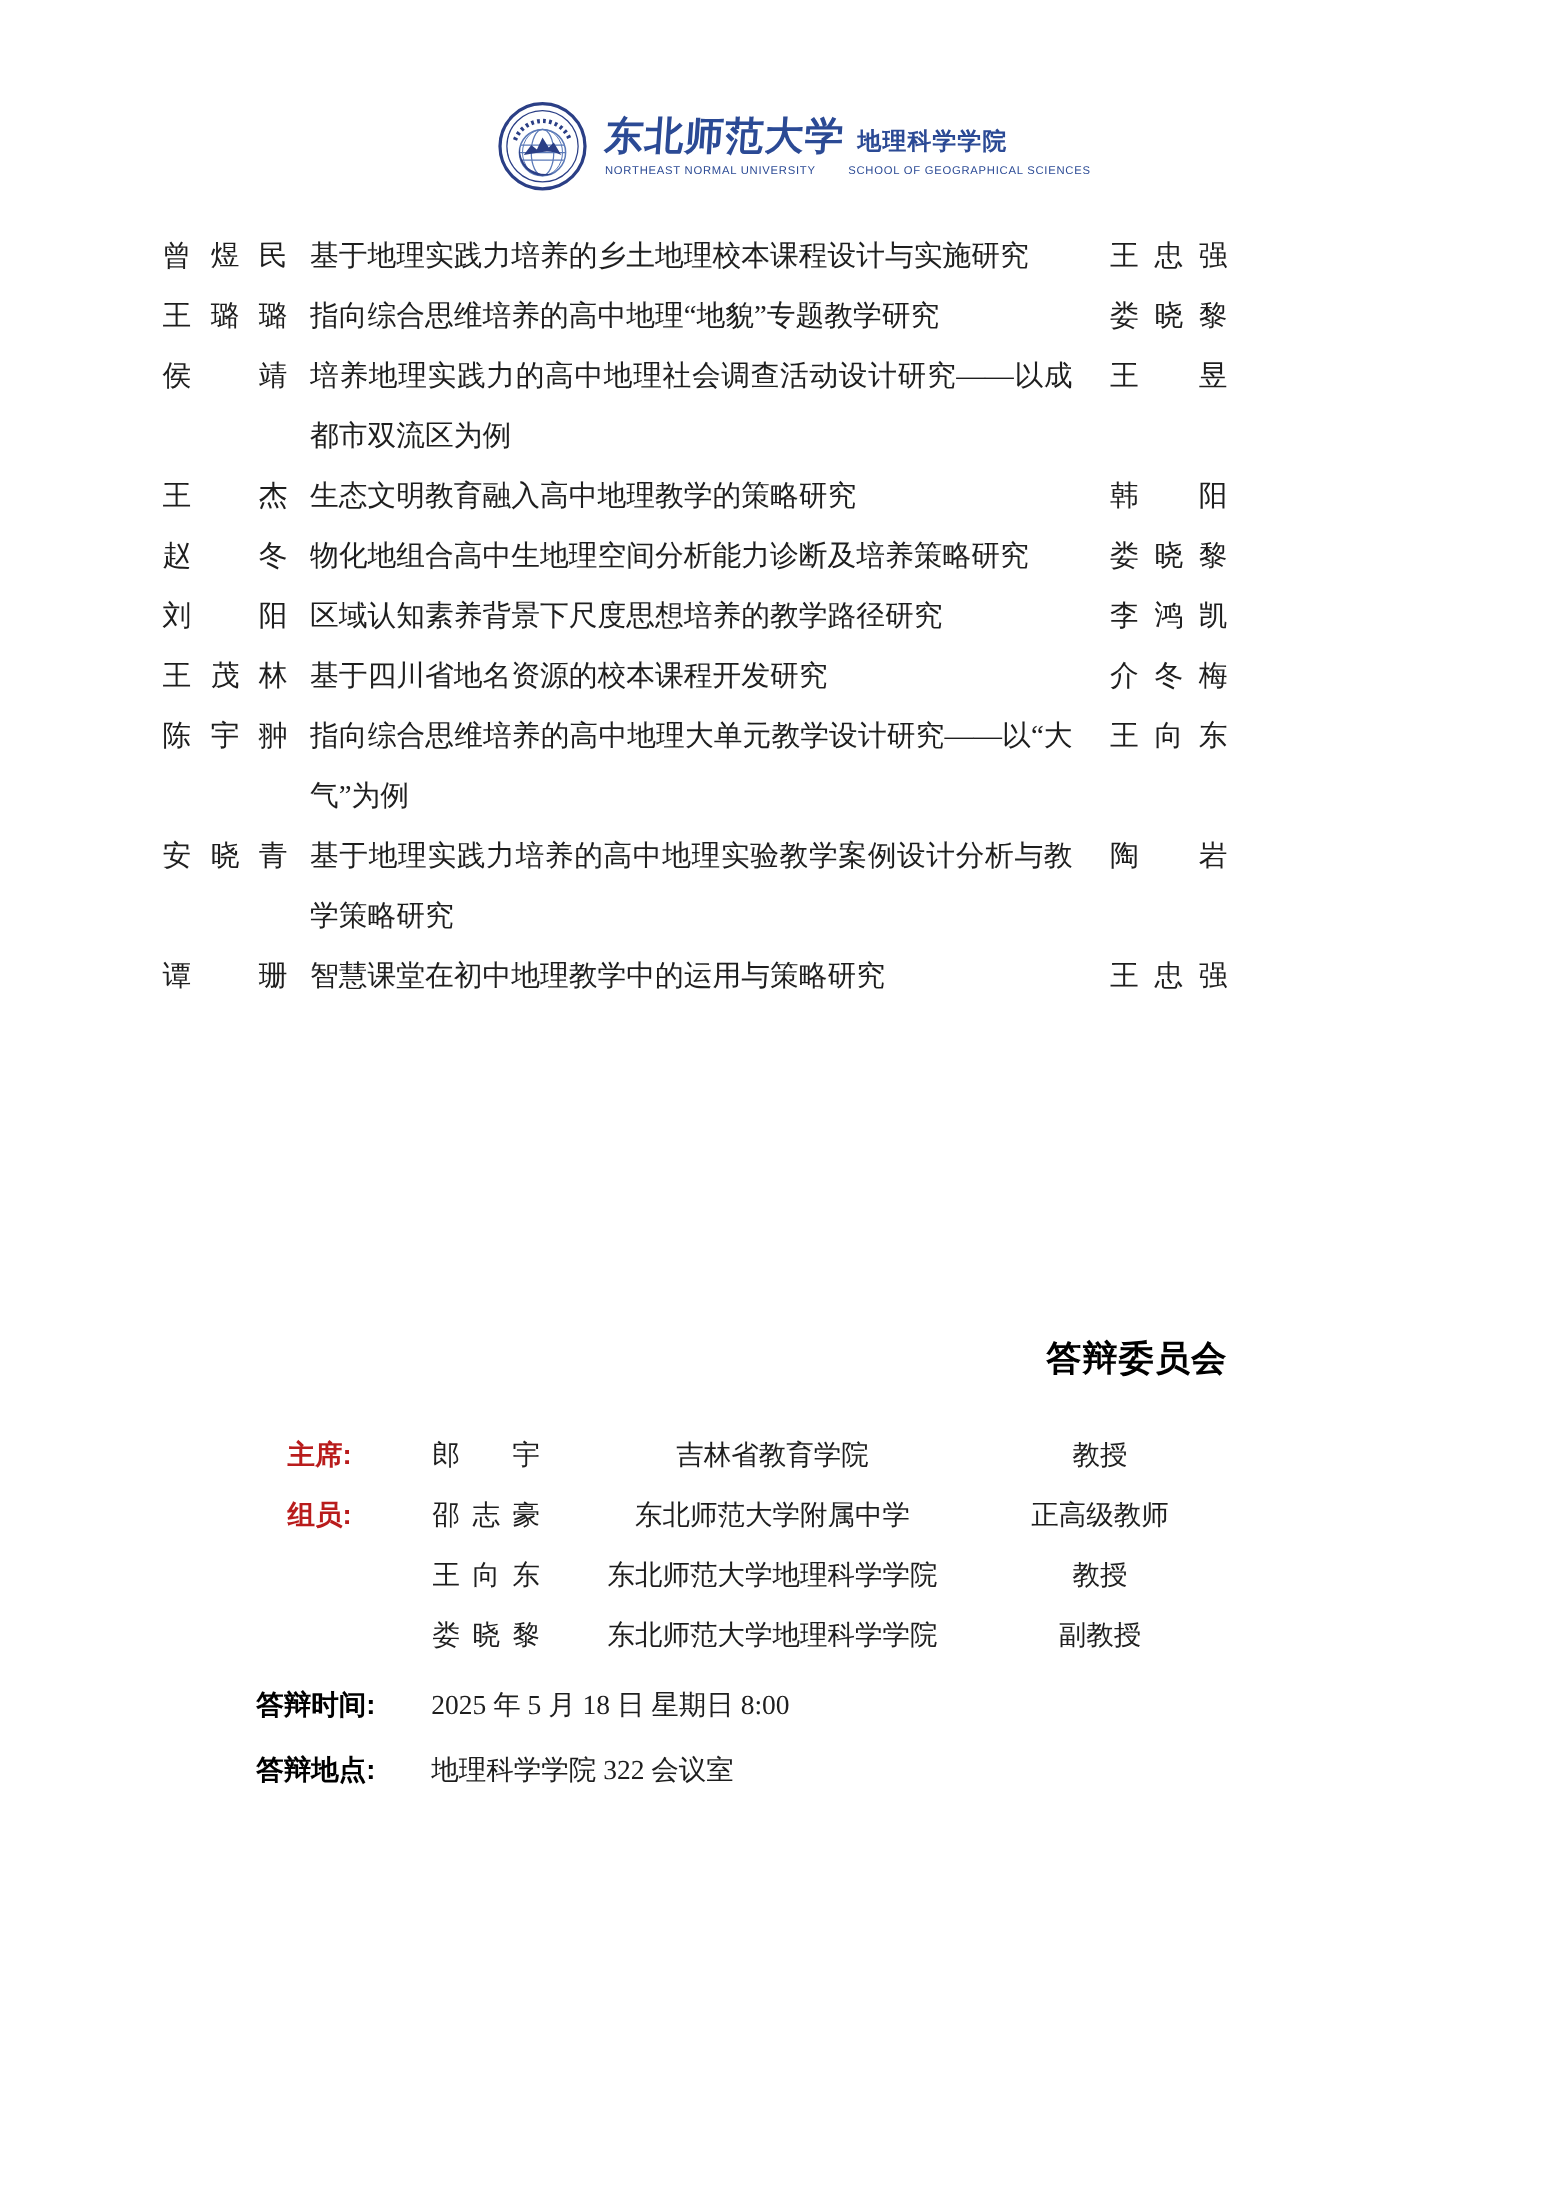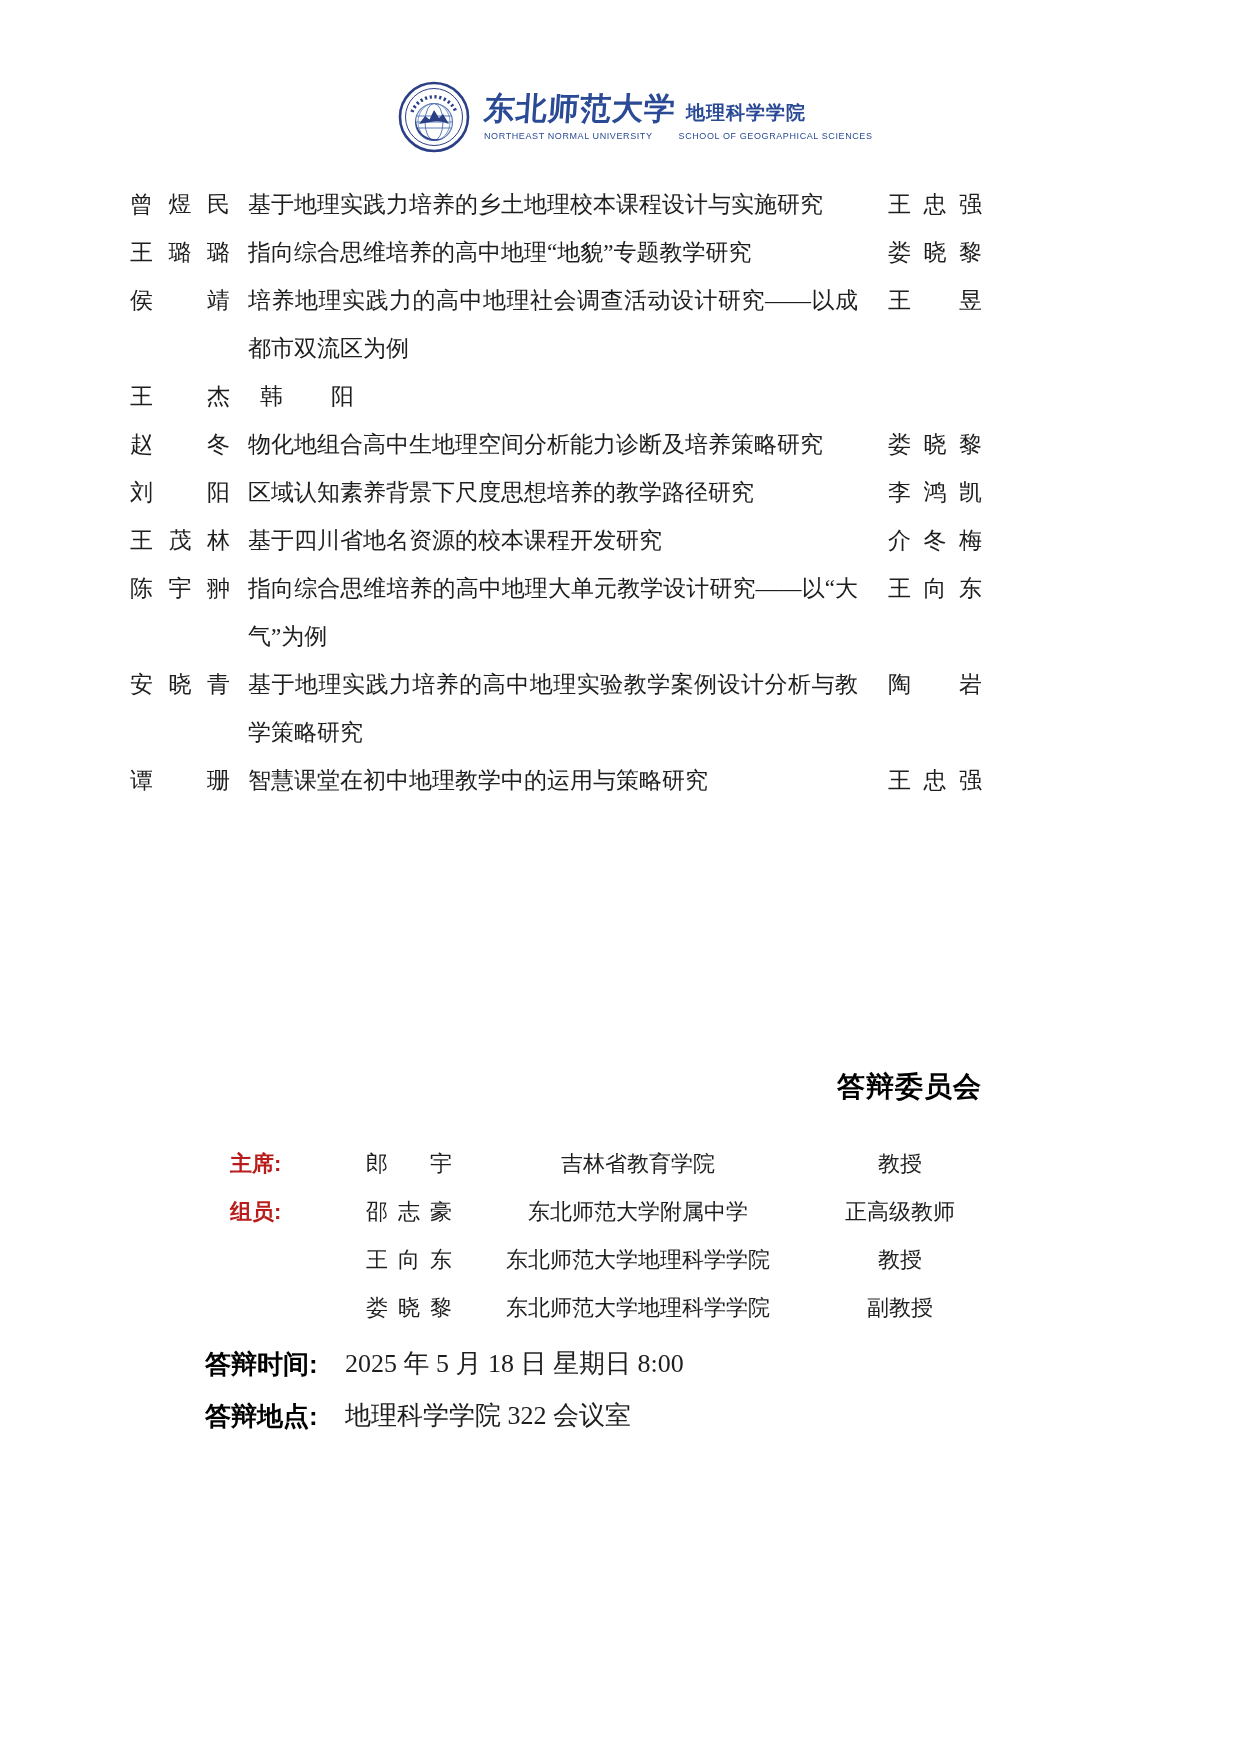--- a/index.html
+++ b/index.html
@@ -66,27 +66,27 @@
     font-size:28px;font-weight:bold;color:#000;
     letter-spacing:1px;
   }
   .c-row{display:flex;line-height:48px;font-size:22px;}
   .c-role{
     flex:none;width:92px;margin-left:100px;
     font-family:"Liberation Sans","DejaVu Sans",sans-serif;
     font-weight:bold;color:#b91c1c;
   }
   .c-name{
-    flex:none;width:86px;margin-left:44px;
+    flex:none;width:86px;margin-left:24px;
     text-align:justify;text-align-last:justify;
   }
   .c-inst{flex:none;width:332px;margin-left:20px;text-align:center;}
   .c-title{flex:none;width:176px;margin-left:8px;text-align:center;}
 
-  .meta-row{display:flex;line-height:52px;font-size:26px;}
+  .meta-row{display:flex;line-height:52px;font-size:22px;}
   .meta-row.first{margin-top:6px;}
   .meta-label{
     flex:none;width:140px;margin-left:75px;
     font-family:"Liberation Sans","DejaVu Sans",sans-serif;
     font-weight:bold;color:#000;
   }
   .meta-value{flex:none;}
 </style>
 </head>
 <body>
@@ -136,20 +136,21 @@
       <div class="t-title">指向综合思维培养的高中地理“地貌”专题教学研究</div>
       <div class="t-advisor">娄晓黎</div>
     </div>
       <div class="t-row">
       <div class="t-student">侯靖</div>
       <div class="t-title">培养地理实践力的高中地理社会调查活动设计研究——以成都市双流区为例</div>
       <div class="t-advisor">王昱</div>
     </div>
       <div class="t-row">
       <div class="t-student">王杰</div>
+      <div class="t-title">生态文明教育融入高中地理教学的策略研究</div>
       <div class="t-advisor">韩阳</div>
     </div>
       <div class="t-row">
       <div class="t-student">赵冬</div>
       <div class="t-title">物化地组合高中生地理空间分析能力诊断及培养策略研究</div>
       <div class="t-advisor">娄晓黎</div>
     </div>
       <div class="t-row">
       <div class="t-student">刘阳</div>
       <div class="t-title">区域认知素养背景下尺度思想培养的教学路径研究</div>

